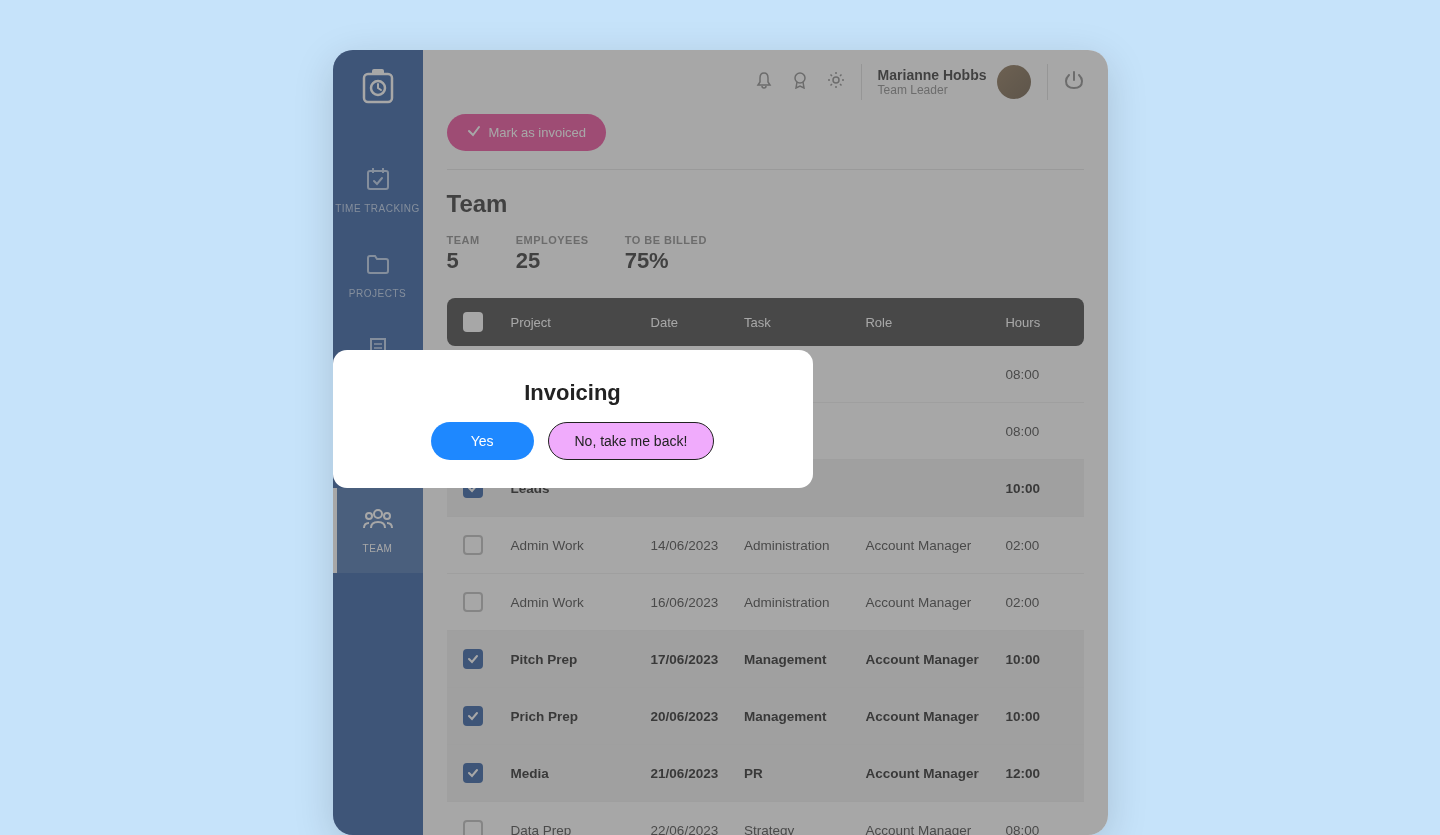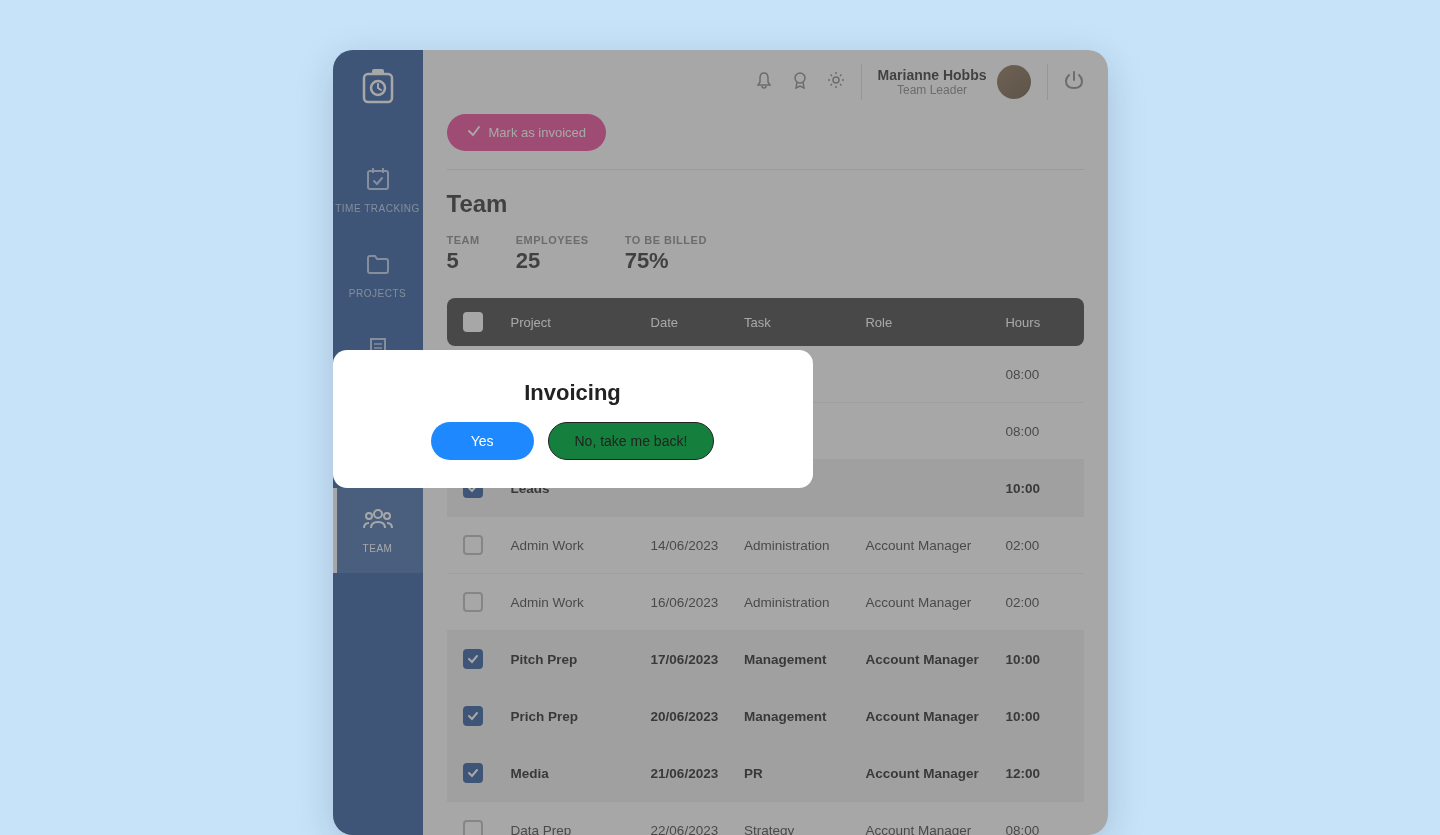--- a/index.html
+++ b/index.html
@@ -112,21 +112,21 @@
   background: #ddd;
 }
 
 .user-block {
   display: flex;
   align-items: center;
   gap: 10px;
 }
 
 .user-text {
-  text-align: center;
+  text-align: left;
 }
 
 .user-name {
   font-size: 14px;
   font-weight: 600;
   color: #333;
 }
 
 .user-role {
   font-size: 12px;
@@ -309,21 +309,21 @@
   color: #fff;
   border: none;
   border-radius: 20px;
   padding: 10px 40px;
   font-size: 14px;
   font-weight: 500;
   cursor: pointer;
 }
 
 .btn-no {
-  background: #15803d;
+  background: #f0abfc;
   color: #222;
   border: 1.5px solid #222;
   border-radius: 20px;
   padding: 10px 26px;
   font-size: 14px;
   font-weight: 500;
   cursor: pointer;
 }
 </style>
 </head>

